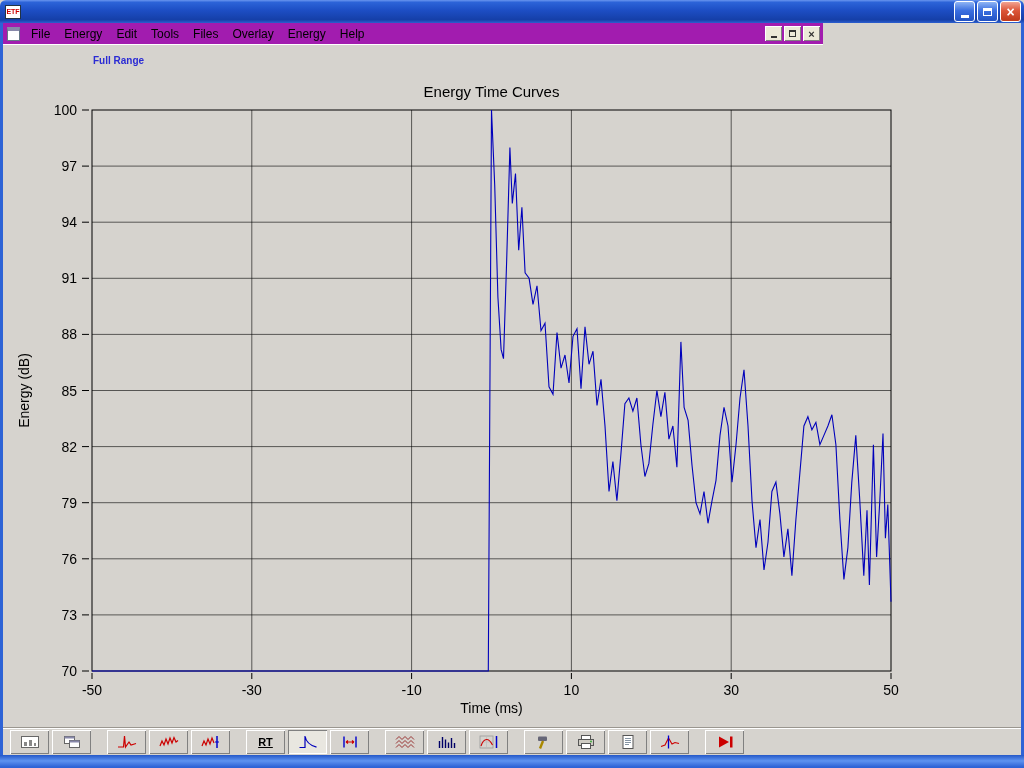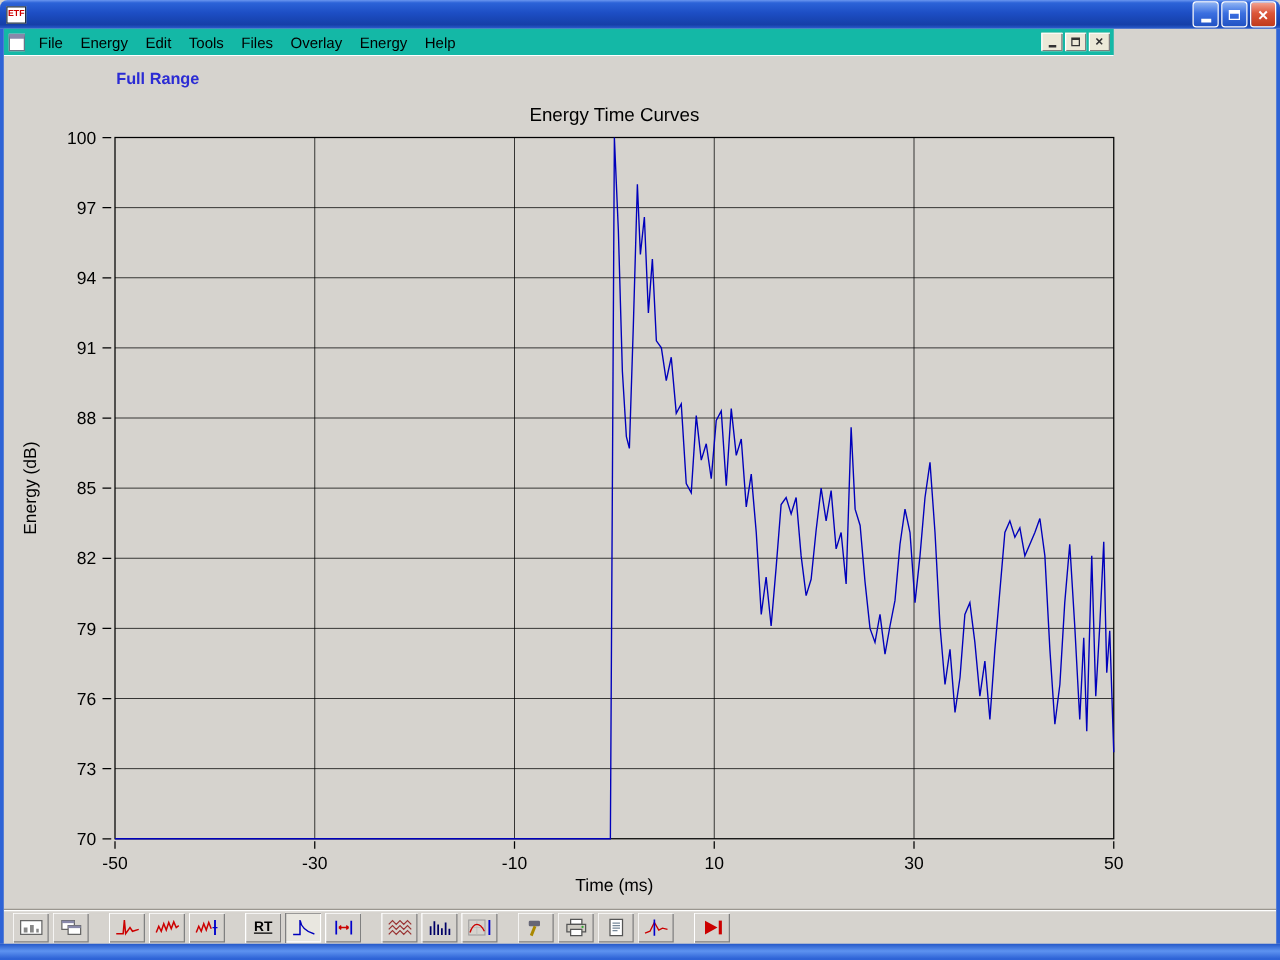--- a/index.html
+++ b/index.html
@@ -29,22 +29,22 @@
     width:21px; height:21px; border:1px solid #fff; border-radius:3px;
     display:flex; align-items:center; justify-content:center;
     color:#fff; font-size:14px; font-weight:bold; cursor:default;
   }
   .cap-min,.cap-max { background:linear-gradient(180deg,#8FB4F4,#3B6FE0 45%,#2152C4); }
   .cap-close { background:linear-gradient(180deg,#F2A492,#DC5639 45%,#C03A1B); }
   .g-min { width:8px; height:3px; background:#fff; margin-top:10px; }
   .g-max { width:9px; height:8px; border:1px solid #fff; border-top:3px solid #fff; }
   
   .menubar {
-    position:absolute; left:3px; top:23px; width:888px; height:22px;
-    background:#14b8a6; display:flex; align-items:center; padding:0 3px;
+    position:absolute; left:3px; top:23px; width:820px; height:22px;
+    background:#a21caf; display:flex; align-items:center; padding:0 3px;
     border-bottom:1px solid #fff;
   }
   .doc-icon {
     width:13px; height:14px; background:#fff; border:1px solid #678;
     border-top:4px solid #88a; margin:0 4px 0 1px; flex:0 0 auto;
   }
   .menu-items { display:flex; align-items:center; }
   .menu-item { font-size:12px; color:#000; padding:3px 7px; cursor:default; }
   .mdi { margin-left:auto; display:flex; gap:2px; }
   .mdi-btn {
@@ -55,40 +55,40 @@
   }
   .mg-min { width:6px; height:2px; background:#333; margin-top:7px; }
   .mg-rest { width:7px; height:7px; border:1px solid #333; border-top:2px solid #333; }
   
   .client {
     position:absolute; left:3px; top:45px; width:1018px; height:682px;
     background:#D6D3CE;
   }
   .full-range {
     position:absolute; left:90px; top:10px;
-    color:#2B2BD4; font-size:13px; font-weight:bold;
+    color:#2B2BD4; font-size:10px; font-weight:bold;
   }
   svg text { font-family:"Liberation Sans", sans-serif; fill:#000; }
   .grid { stroke:#000; stroke-width:0.6; }
   .tickline { stroke:#000; stroke-width:1; }
   .pbox { fill:none; stroke:#000; stroke-width:1; }
   .curve { fill:none; stroke-width:1.1; }
   .ylab,.xlab { font-size:14px; }
   .axis-title { font-size:14px; }
   .chart-title { font-size:15px; }
   
   .toolbar {
     position:absolute; left:3px; top:727px; width:1018px; height:28px;
     background:#D6D3CE; border-top:1px solid #9a968f;
     box-shadow:inset 0 1px 0 #fff;
     display:flex; align-items:center; padding-left:7px;
   }
   .tb-row { display:flex; align-items:center; }
   .tb-btn {
-    width:29px; height:24px; background:#D6D3CE; margin-right:3px;
+    width:39px; height:24px; background:#D6D3CE; margin-right:3px;
     box-shadow:inset 1px 1px 0 #fff, inset -1px -1px 0 #808080;
     display:flex; align-items:center; justify-content:center; cursor:default;
   }
   .tb-btn.active {
     background:#E9E7E0;
     box-shadow:inset 1px 1px 0 #808080, inset -1px -1px 0 #fff;
   }
   .tb-btn svg { width:20px; height:16px; display:block; }
   .tb-label { font-size:11px; font-weight:bold; text-decoration:underline; }
   .group-gap { margin-left:13px; }

